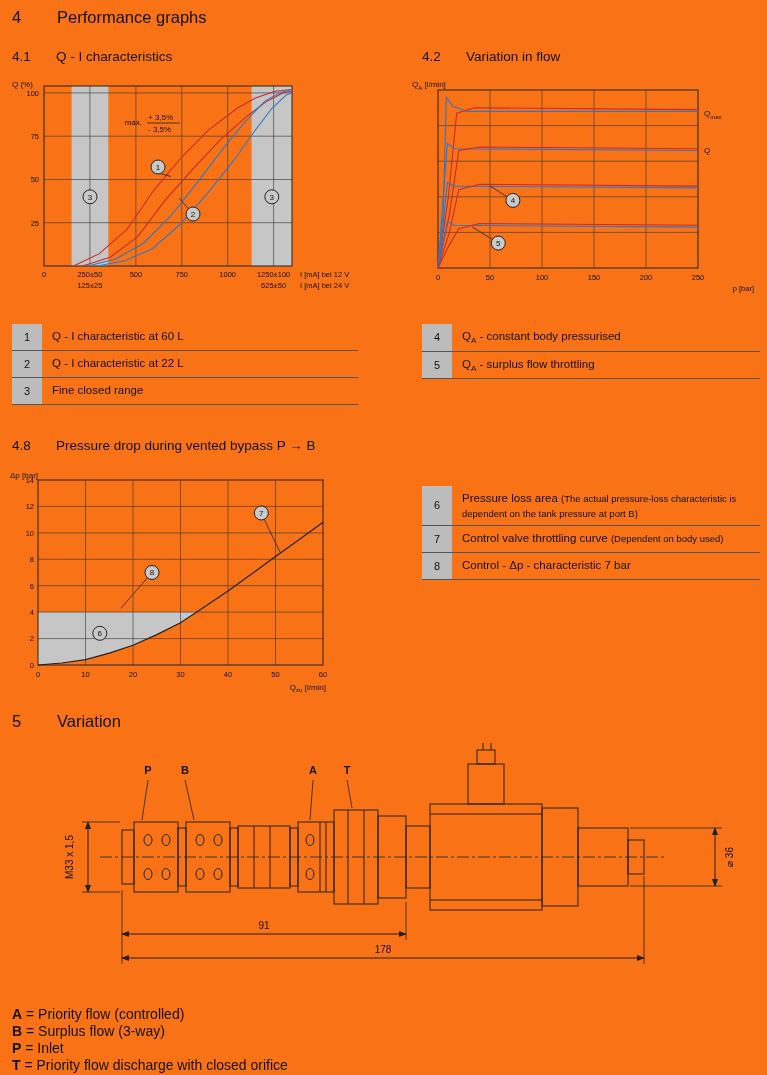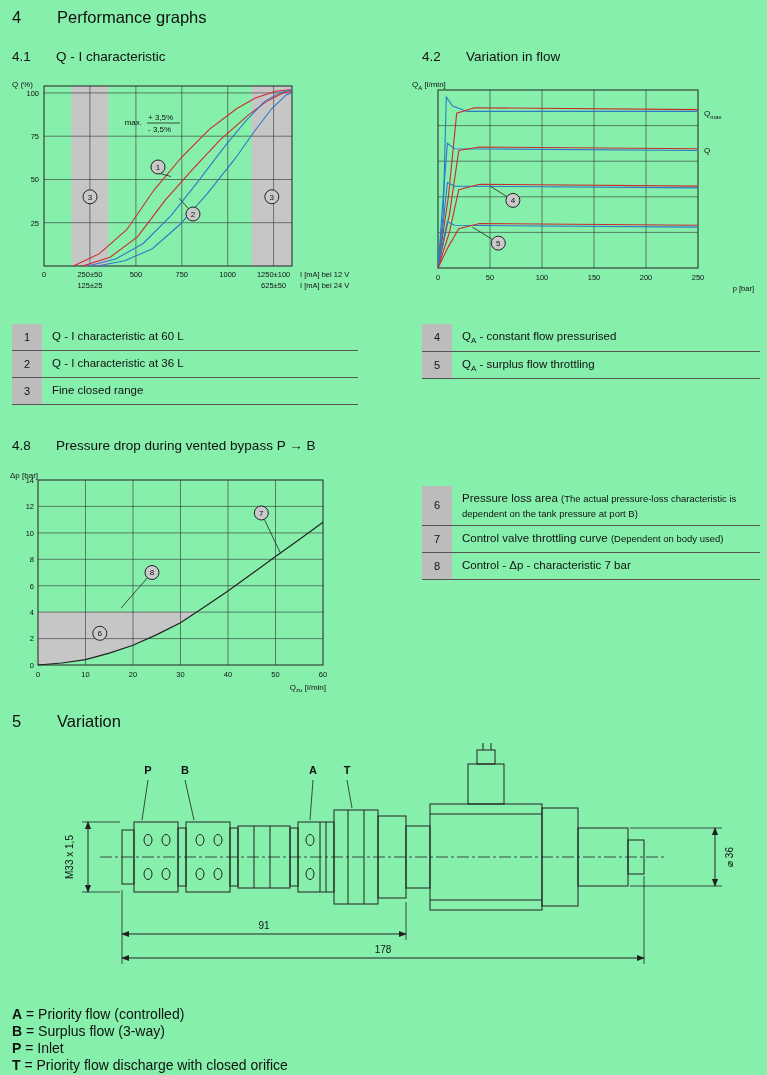--- a/index.html
+++ b/index.html
@@ -1,17 +1,17 @@
 <!DOCTYPE html>
 <html><head>
 <meta charset="utf-8">
 <style>
   *{box-sizing:border-box}
   body{margin:0;background:#fff;font-family:"Liberation Sans","DejaVu Sans",sans-serif;color:#111}
-  .page{position:relative;width:767px;height:1075px;background:#86efac;overflow:hidden}
+  .page{position:relative;width:767px;height:1075px;background:#f97316;overflow:hidden}
   .abs{position:absolute}
   .h-main{font-size:16.5px}
   .h-main .num{display:inline-block;width:45px}
   .h-sub{font-size:13.5px}
   .h-sub .num{display:inline-block;width:44px}
   .legend{display:flex;flex-direction:column}
   .lrow{display:flex;min-height:27px;border-bottom:1px solid #555;align-items:stretch}
   .lnum{width:30px;background:#bcbcbc;display:flex;align-items:center;justify-content:center;font-size:11px;flex:none}
   .ltxt{flex:1;padding:5px 10px 4px 10px;font-size:11.5px;line-height:1.3}
   .ltxt .note{font-size:9.5px}
@@ -21,21 +21,21 @@
 </style>
 </head>
 <body>
 
 <div class="page">
 
   <div class="abs h-main" style="left:12px;top:8px">
     <span class="num">4</span><span>Performance graphs</span>
   </div>
   <div class="abs h-sub" style="left:12px;top:49px">
-    <span class="num">4.1</span><span>Q - I characteristic</span>
+    <span class="num">4.1</span><span>Q - I characteristics</span>
   </div>
   <div class="abs h-sub" style="left:422px;top:49px">
     <span class="num">4.2</span><span>Variation in flow</span>
   </div>
 
   <svg class="abs" style="left:8px;top:76px" width="358" height="228">
     <g>
       <rect x="63.6" y="10" width="36.7" height="180" fill="#c6c6c6"></rect>
       <rect x="243.6" y="10" width="40.4" height="180" fill="#c6c6c6"></rect>
     </g>
@@ -140,32 +140,32 @@
     </g>
   </svg>
 
   <div class="abs legend" style="left:12px;top:324px;width:346px">
     <div class="lrow">
       <div class="lnum">1</div>
       <div class="ltxt"><span>Q - I characteristic at 60 L</span></div>
     </div>
     <div class="lrow">
       <div class="lnum">2</div>
-      <div class="ltxt"><span>Q - I characteristic at 36 L</span></div>
+      <div class="ltxt"><span>Q - I characteristic at 22 L</span></div>
     </div>
     <div class="lrow">
       <div class="lnum">3</div>
       <div class="ltxt"><span>Fine closed range</span></div>
     </div>
   </div>
 
   <div class="abs legend" style="left:422px;top:324px;width:338px">
     <div class="lrow">
       <div class="lnum">4</div>
-      <div class="ltxt"><span>Q</span><sub>A</sub><span> - constant flow pressurised</span></div>
+      <div class="ltxt"><span>Q</span><sub>A</sub><span> - constant body pressurised</span></div>
     </div>
     <div class="lrow">
       <div class="lnum">5</div>
       <div class="ltxt"><span>Q</span><sub>A</sub><span> - surplus flow throttling</span></div>
     </div>
   </div>
 
   <div class="abs h-sub" style="left:12px;top:438px">
     <span class="num">4.8</span><span>Pressure drop during vented bypass P → B</span>
   </div>

